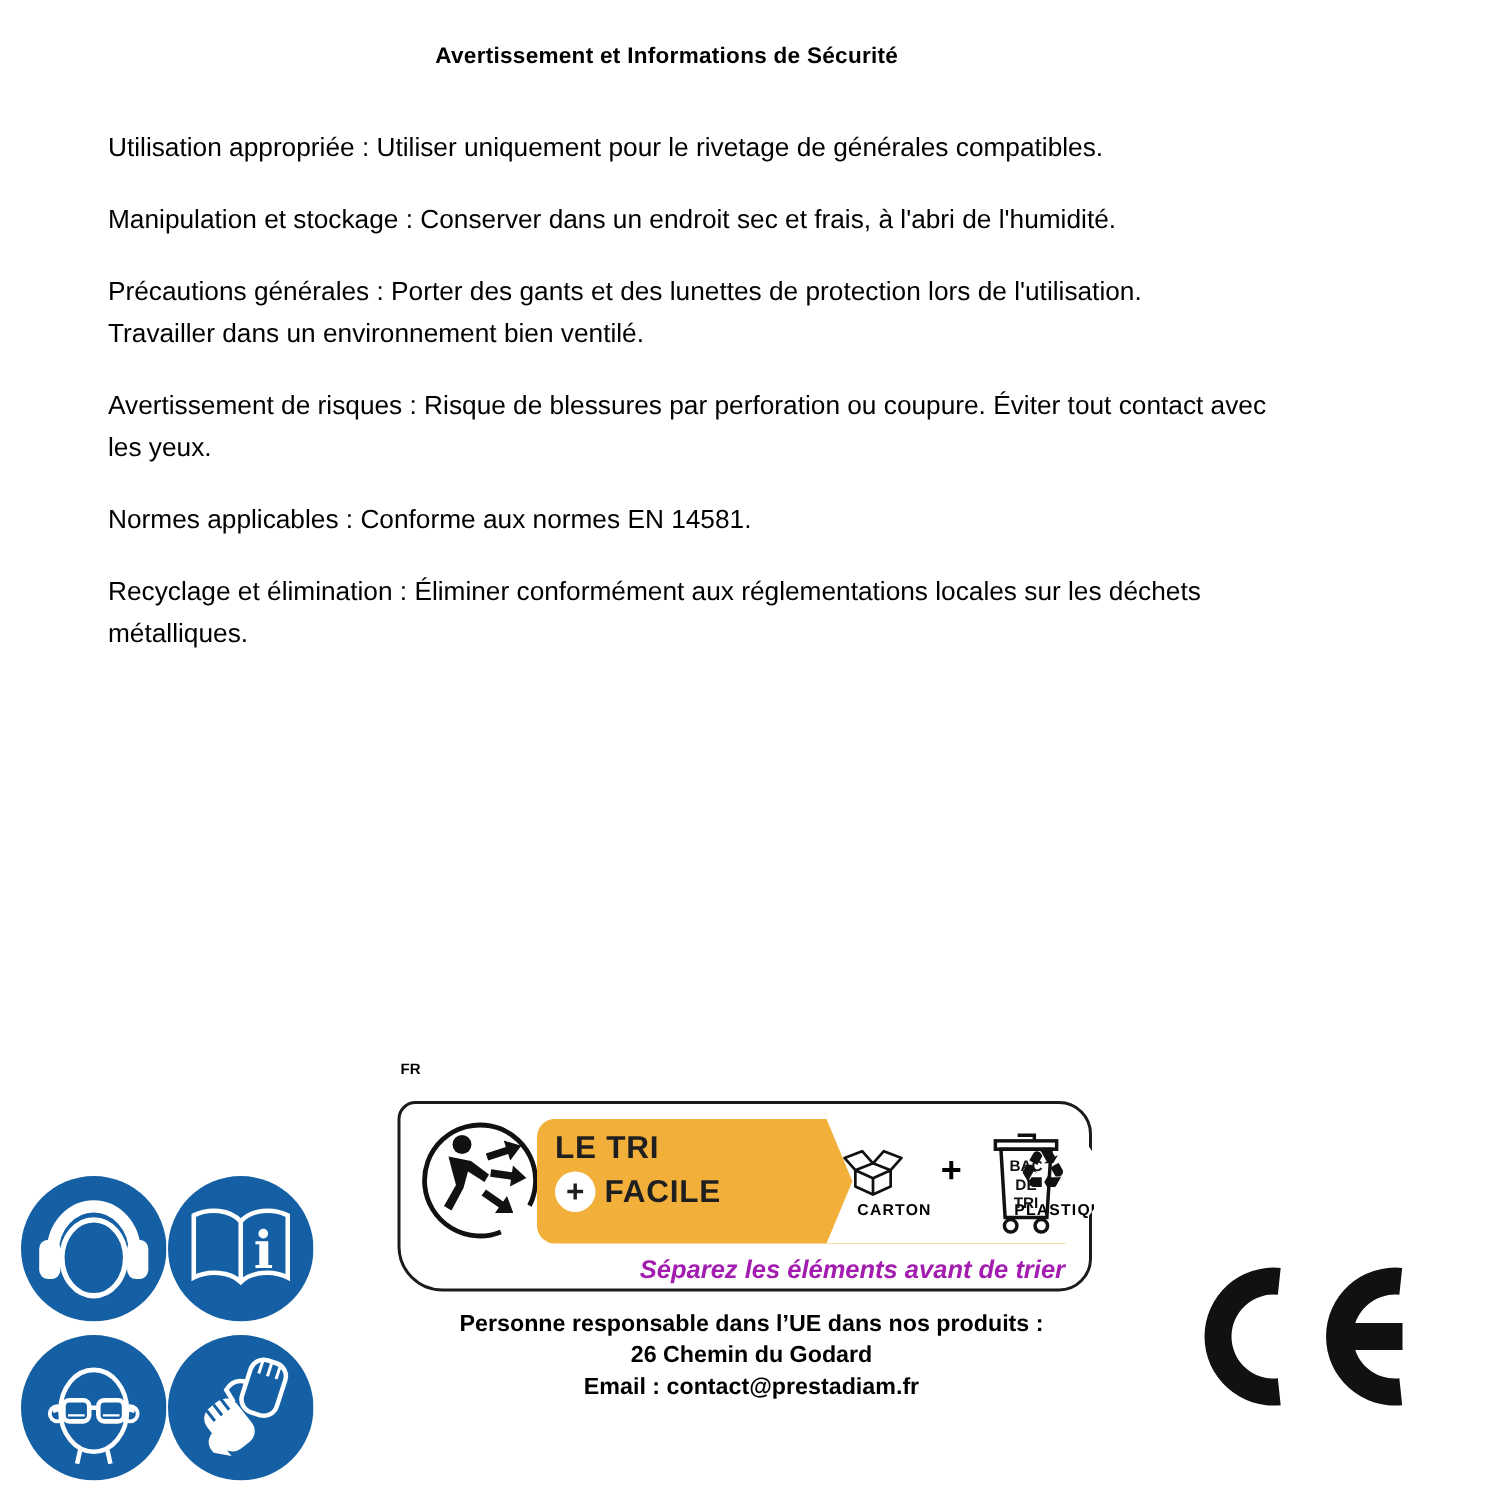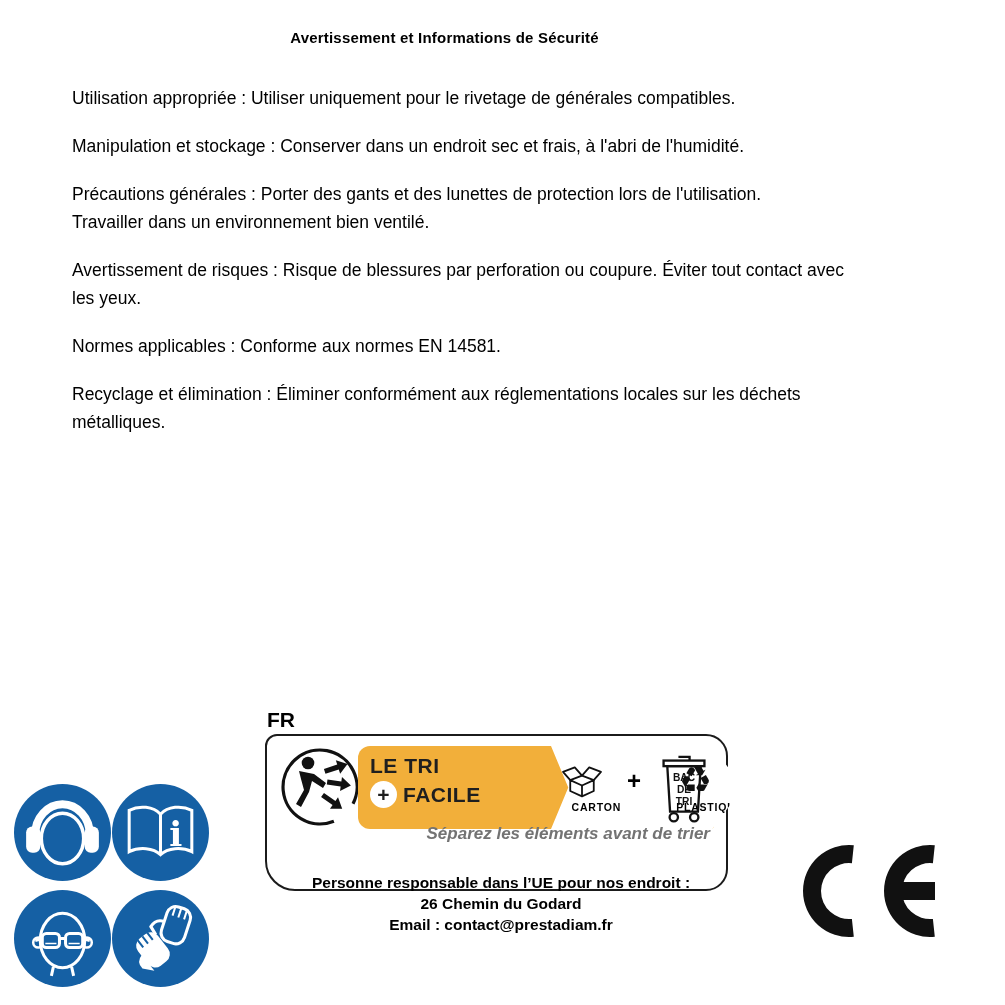--- a/index.html
+++ b/index.html
@@ -19,23 +19,23 @@
 
   
   .picto-grid{
     position:absolute;left:14px;top:784px;
     display:grid;grid-template-columns:97px 97px;grid-auto-rows:97px;
     column-gap:1px;row-gap:9px;
   }
   .picto-grid svg{display:block;}
 
   
-  .fr-label{position:absolute;left:267px;top:708px;font-size:21px;font-weight:bold;}
+  .fr-label{position:absolute;left:267px;top:708px;font-size:10px;font-weight:bold;}
   .infotri{
-    position:absolute;left:265px;top:734px;width:463px;height:157px;
+    position:absolute;left:265px;top:734px;width:463px;height:127px;
     box-sizing:border-box;border:2px solid #1b1b1b;background:#fff;
     border-radius:12px 22px 22px 30px;
   }
   .triman{position:absolute;left:11px;top:7px;}
   .band{
     position:absolute;left:91px;top:10px;width:356px;height:83px;
     background:#F2AF3A;border-radius:12px 16px 4px 12px;
   }
   .letri{position:absolute;left:12px;top:9px;color:#1f1f1f;}
   .letri-l1{font-size:21px;font-weight:800;letter-spacing:.5px;line-height:22px;}
@@ -52,22 +52,22 @@
     display:flex;align-items:center;justify-content:center;
     padding-left:10px;padding-right:18px;box-sizing:border-box;
   }
   .material{display:flex;flex-direction:column;align-items:center;margin:0 2px;}
   .material-label{font-size:10.5px;font-weight:bold;letter-spacing:.8px;margin-top:1px;margin-left:29px;}
   .mat-plus{font-size:24px;font-weight:800;margin:0 4px 14px 4px;}
   .recycle-glyph{font-size:37px;line-height:38px;color:#111;font-family:"DejaVu Sans", sans-serif;}
   .bin{position:absolute;right:4px;top:3px;}
   .bin-text{font-size:11px;font-weight:bold;fill:#111;font-family:"Liberation Sans", sans-serif;}
   .tagline{
-    position:absolute;right:16px;top:88px;font-size:17px;font-style:italic;
-    font-weight:600;color:#737373;
+    position:absolute;right:16px;top:101px;font-size:17px;font-style:italic;
+    font-weight:600;color:#a21caf;
   }
 
   
   .address{
     position:absolute;left:255px;top:872px;width:492px;text-align:center;
     font-size:15.5px;font-weight:bold;line-height:21px;
   }
   .address div{white-space:nowrap;}
 
   
@@ -192,21 +192,21 @@
       <text class="bin-text" x="28" y="33" text-anchor="middle">BAC</text>
       <text class="bin-text" x="28" y="46" text-anchor="middle">DE</text>
       <text class="bin-text" x="28" y="59" text-anchor="middle">TRI</text>
     </svg>
   </div>
 
   <div class="tagline">Séparez les éléments avant de trier</div>
 </div>
 
 <div class="address">
-  <div>Personne responsable dans l’UE pour nos endroit :</div>
+  <div>Personne responsable dans l’UE dans nos produits :</div>
   <div>26 Chemin du Godard</div>
   <div>Email : contact@prestadiam.fr</div>
 </div>
 
 <svg class="ce" width="140" height="104" viewBox="0 0 140 104">
   <path d="M 55.8,6.3 A 46,46 0 1 0 55.8,97.8 L 53.9,79.9 A 28,28 0 1 1 53.9,24.2 Z" fill="#111"></path>
   <path d="M 136.8,6.3 A 46,46 0 1 0 136.8,97.8 L 134.9,79.9 A 28,28 0 1 1 134.9,24.2 Z" fill="#111"></path>
   <path d="M 104,43 H 137 V 61 H 104 Z" fill="#111"></path>
 </svg>
 

